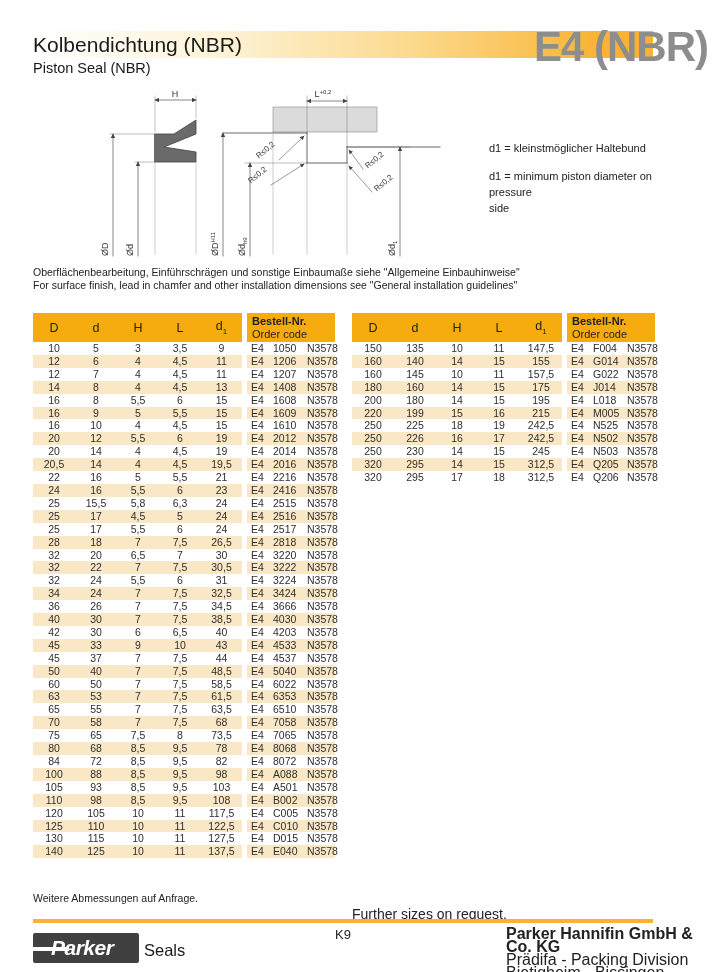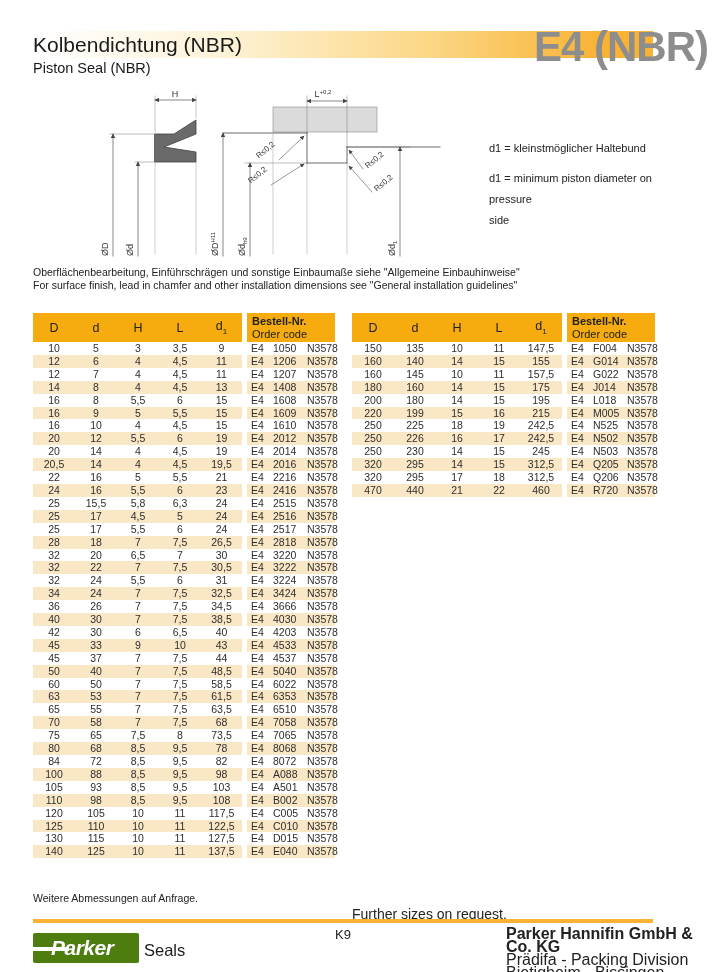--- a/index.html
+++ b/index.html
@@ -22,21 +22,21 @@
     background:linear-gradient(to right,#ffffff 0%,#fdf3d8 30%,#fbd98a 62%,var(--accent-orange) 92%);
   }
   .title-de{position:absolute;left:33px;top:33px;font-size:21px;font-weight:normal;white-space:nowrap;}
   .title-en{position:absolute;left:33px;top:60px;font-size:14.5px;white-space:nowrap;}
   .product-code{
     position:absolute;top:24px;right:12px;font-size:42px;font-weight:bold;
     color:var(--product-code-gray);letter-spacing:-1px;white-space:nowrap;line-height:1.1;
   }
   .drawing{position:absolute;left:95px;top:88px;width:356px;height:174px;}
   .note-de{position:absolute;left:489px;top:142px;font-size:11px;color:#222;}
-  .note-en{position:absolute;left:489px;top:168px;width:180px;font-size:11px;color:#222;line-height:21px;}
+  .note-en{position:absolute;left:489px;top:168px;width:180px;font-size:11px;color:#222;line-height:16px;}
   .install-note{position:absolute;left:33px;top:266px;font-size:10.5px;line-height:12.5px;color:#222;}
 
   table.size-table{position:absolute;top:313px;border-collapse:collapse;table-layout:fixed;}
   #left-table{left:33px;width:302px;}
   #right-table{left:352px;width:303px;}
   .size-table th{
     background:var(--table-header-orange);height:29px;font-weight:normal;
     font-size:12.5px;text-align:center;vertical-align:middle;padding:0;color:#222;
   }
   .size-table th sub{font-size:8px;}
@@ -53,21 +53,21 @@
   .size-table td.order-cell .oc-prefix{display:inline-block;width:22px;}
   .size-table td.order-cell .oc-code{display:inline-block;width:34px;}
 
   .foot-note-de{position:absolute;left:33px;top:892px;font-size:10.5px;color:#222;}
   .foot-note-en{position:absolute;left:352px;top:896px;font-size:14px;color:#222;margin-top:10px;}
   .foot-rule{position:absolute;left:33px;top:919px;width:620px;height:3.5px;background:var(--accent-orange);}
   .page-num{position:absolute;left:33px;top:927px;width:620px;text-align:center;font-size:13px;color:#222;}
   .company{position:absolute;left:506px;top:927px;font-size:16px;line-height:13px;color:#222;}
   .company .c1{font-weight:bold;}
   .logo-box{
-    position:absolute;left:33px;top:933px;width:106px;height:30px;background:#4d7c0f;
+    position:absolute;left:33px;top:933px;width:106px;height:30px;background:#404040;
     border-radius:2px;display:flex;align-items:center;
   }
   .logo-stripe{position:absolute;left:0;top:14px;width:36px;height:4px;background:#fff;}
   .logo-word{
     position:relative;margin-left:18px;color:#fff;font-size:21px;font-weight:bold;
     font-style:italic;letter-spacing:-0.5px;
   }
   .logo-seals{position:absolute;left:144px;top:941px;font-size:16.5px;color:#1a1a1a;text-align:right;}
 
   svg text{fill:#333;}
@@ -661,29 +661,20 @@
         </tr>
         <tr>
           <td>320</td>
           <td>295</td>
           <td>17</td>
           <td>18</td>
           <td>312,5</td>
           <td class="gap"></td>
           <td class="order-cell"><span class="oc-prefix">E4</span><span class="oc-code">Q206</span><span class="oc-suffix">N3578</span></td>
         </tr>
-        <tr>
-          <td>470</td>
-          <td>440</td>
-          <td>21</td>
-          <td>22</td>
-          <td>460</td>
-          <td class="gap"></td>
-          <td class="order-cell"><span class="oc-prefix">E4</span><span class="oc-code">R720</span><span class="oc-suffix">N3578</span></td>
-        </tr>
       </tbody>
   </table>
 
   <div class="foot-note-de">Weitere Abmessungen auf Anfrage.</div>
   <div class="foot-note-en">Further sizes on request.</div>
   <div class="foot-rule"></div>
   <div class="page-num">K9</div>
 
   <div class="logo-box">
     <span class="logo-stripe"></span>

